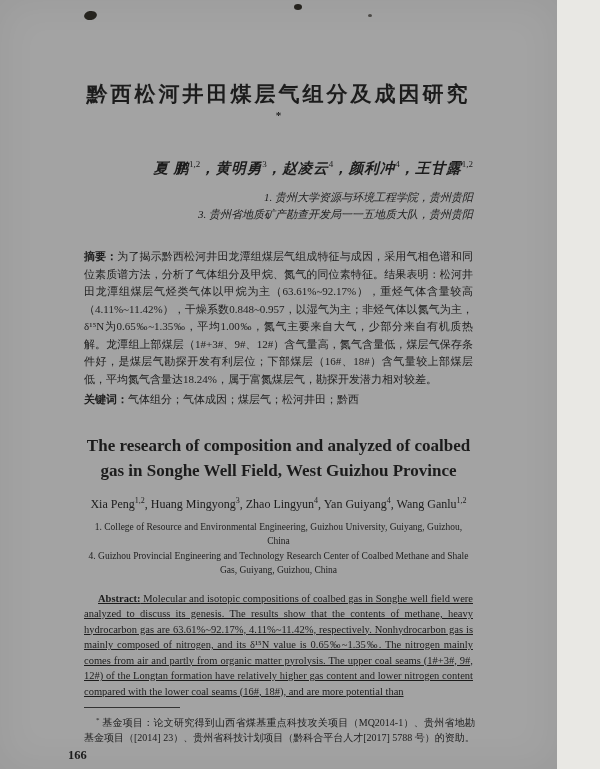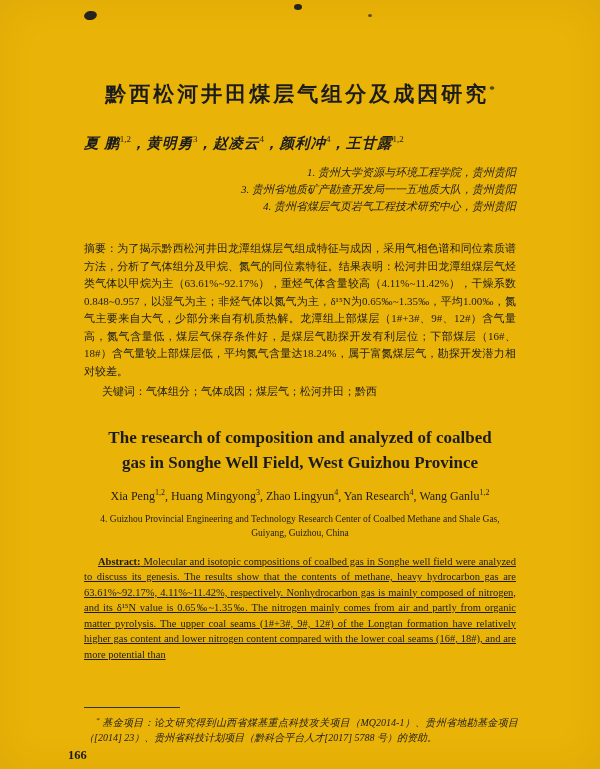--- a/index.html
+++ b/index.html
@@ -1,65 +1,65 @@
 <!DOCTYPE html>
 <html><head>
 <meta charset="utf-8">
 <style>
   html,body{margin:0;padding:0;}
   body{background:#e9e8e4;}
   .page{
-    width:600px;height:769px;position:relative;overflow:hidden;
-    background:#eab308;
+    width:557px;height:769px;position:relative;overflow:hidden;
+    background:#a3a3a3;
     font-family:"Liberation Serif","DejaVu Serif",serif;
     color:#1c1c1c;
     box-shadow:inset 0 0 40px rgba(0,0,0,0.06);
   }
   .content{padding:56px 84px 0 84px;}
 
   .artifact{position:absolute;background:#26241f;border-radius:50%;}
   .artifact.a1{left:84px;top:11px;width:13px;height:9px;transform:rotate(-12deg);}
   .artifact.a2{left:294px;top:4px;width:8px;height:6px;}
   .artifact.a3{left:368px;top:14px;width:4px;height:3px;opacity:.7;}
 
   h1.title-cn{
     margin:0;padding:24px 0 0 0;
     font-size:21px;font-weight:bold;text-align:center;letter-spacing:3px;
   }
   h1.title-cn sup{font-size:11px;letter-spacing:0;}
 
   .authors-cn{
-    margin-top:26px;text-align:left;font-size:14.5px;font-style:italic;
+    margin-top:26px;text-align:right;font-size:14.5px;font-style:italic;
     letter-spacing:1px;font-weight:bold;
   }
   .authors-cn sup{font-size:9px;font-style:normal;font-weight:normal;letter-spacing:0;}
 
   .affils-cn{margin-top:11px;text-align:right;font-size:11px;line-height:17px;font-style:italic;}
 
   .abstract-cn{
     margin:25px 0 0 0;font-size:11px;line-height:17.5px;text-align:justify;
   }
-  .abstract-cn .lbl,.keywords .lbl{font-weight:normal;}
-  .keywords{margin:3px 0 0 18px;font-size:11px;line-height:17.5px;text-align:justify;}
+  .abstract-cn .lbl,.keywords .lbl{font-weight:bold;}
+  .keywords{margin:3px 0 0 0;font-size:11px;line-height:17.5px;text-align:justify;}
 
   h2.title-en{
     margin:24px 0 0 0;font-size:17px;font-weight:bold;text-align:center;line-height:25px;
   }
   .authors-en{margin-top:13px;text-align:center;font-size:12px;}
   .authors-en sup{font-size:8px;}
   .affils-en{margin-top:8px;text-align:center;font-size:9.5px;line-height:14.5px;}
 
   .abstract-en{
     margin:13px 0 0 0;font-size:10.5px;line-height:15.5px;text-align:justify;text-indent:14px;text-decoration:underline;
   }
   .abstract-en .lbl{font-weight:bold;}
 
   .footnote{position:absolute;left:84px;right:82px;bottom:24px;}
   .footnote-rule{width:96px;height:1px;background:#333;margin-bottom:5px;}
-  .footnote p{margin:0;font-size:10px;line-height:15px;text-align:justify;text-indent:12px;font-style:italic;}
+  .footnote p{margin:0;font-size:10px;line-height:15px;text-align:justify;text-indent:12px;}
   .footnote sup{font-size:7px;}
 
   .page-number{position:absolute;left:68px;bottom:6px;font-size:12.5px;font-weight:bold;}
 </style>
 </head>
 <body>
 
 <div class="page">
 
   <span class="artifact a1"></span>
@@ -68,32 +68,32 @@
 
   <div class="content">
 
     <h1 class="title-cn"><span>黔西松河井田煤层气组分及成因研究</span><sup>*</sup></h1>
 
     <div class="authors-cn"><span><span>夏  鹏</span><sup>1,2</sup><span>，</span></span><span><span>黄明勇</span><sup>3</sup><span>，</span></span><span><span>赵凌云</span><sup>4</sup><span>，</span></span><span><span>颜利冲</span><sup>4</sup><span>，</span></span><span><span>王甘露</span><sup>1,2</sup><span></span></span></div>
 
     <div class="affils-cn">
       <div>1. 贵州大学资源与环境工程学院，贵州贵阳</div>
       <div>3. 贵州省地质矿产勘查开发局一一五地质大队，贵州贵阳</div>
-      <div>4. 贵州省煤层气页岩气工程技术研究中心，贵州贵阳</div>
     </div>
 
     <p class="abstract-cn"><span class="lbl">摘要：</span><span>为了揭示黔西松河井田龙潭组煤层气组成特征与成因，采用气相色谱和同位素质谱方法，分析了气体组分及甲烷、氮气的同位素特征。结果表明：松河井田龙潭组煤层气烃类气体以甲烷为主（63.61%~92.17%），重烃气体含量较高（4.11%~11.42%），干燥系数0.848~0.957，以湿气为主；非烃气体以氮气为主，δ¹⁵N为0.65‰~1.35‰，平均1.00‰，氮气主要来自大气，少部分来自有机质热解。龙潭组上部煤层（1#+3#、9#、12#）含气量高，氮气含量低，煤层气保存条件好，是煤层气勘探开发有利层位；下部煤层（16#、18#）含气量较上部煤层低，平均氮气含量达18.24%，属于富氮煤层气，勘探开发潜力相对较差。</span></p>
 
     <p class="keywords"><span class="lbl">关键词：</span><span>气体组分；气体成因；煤层气；松河井田；黔西</span></p>
 
     <h2 class="title-en"><span>The research of composition and analyzed of coalbed</span><br><span>gas in Songhe Well Field, West Guizhou Province</span></h2>
 
-    <div class="authors-en"><span><span>Xia Peng</span><sup>1,2</sup><span>, </span></span><span><span>Huang Mingyong</span><sup>3</sup><span>, </span></span><span><span>Zhao Lingyun</span><sup>4</sup><span>, </span></span><span><span>Yan Research</span><sup>4</sup><span>, </span></span><span><span>Wang Ganlu</span><sup>1,2</sup><span></span></span></div>
+    <div class="authors-en"><span><span>Xia Peng</span><sup>1,2</sup><span>, </span></span><span><span>Huang Mingyong</span><sup>3</sup><span>, </span></span><span><span>Zhao Lingyun</span><sup>4</sup><span>, </span></span><span><span>Yan Guiyang</span><sup>4</sup><span>, </span></span><span><span>Wang Ganlu</span><sup>1,2</sup><span></span></span></div>
 
     <div class="affils-en">
+      <div>1. College of Resource and Environmental Engineering, Guizhou University, Guiyang, Guizhou, China</div>
       <div>4. Guizhou Provincial Engineering and Technology Research Center of Coalbed Methane and Shale Gas, Guiyang, Guizhou, China</div>
     </div>
 
     <p class="abstract-en"><span class="lbl">Abstract:</span><span> Molecular and isotopic compositions of coalbed gas in Songhe well field were analyzed to discuss its genesis. The results show that the contents of methane, heavy hydrocarbon gas are 63.61%~92.17%, 4.11%~11.42%, respectively. Nonhydrocarbon gas is mainly composed of nitrogen, and its δ¹⁵N value is 0.65‰~1.35‰. The nitrogen mainly comes from air and partly from organic matter pyrolysis. The upper coal seams (1#+3#, 9#, 12#) of the Longtan formation have relatively higher gas content and lower nitrogen content compared with the lower coal seams (16#, 18#), and are more potential than</span></p>
 
   </div>
 
   <div class="footnote">
     <div class="footnote-rule"></div>
     <p><sup>*</sup><span> 基金项目：论文研究得到山西省煤基重点科技攻关项目（MQ2014-1）、贵州省地勘基金项目（[2014] 23）、贵州省科技计划项目（黔科合平台人才[2017] 5788 号）的资助。</span></p>

